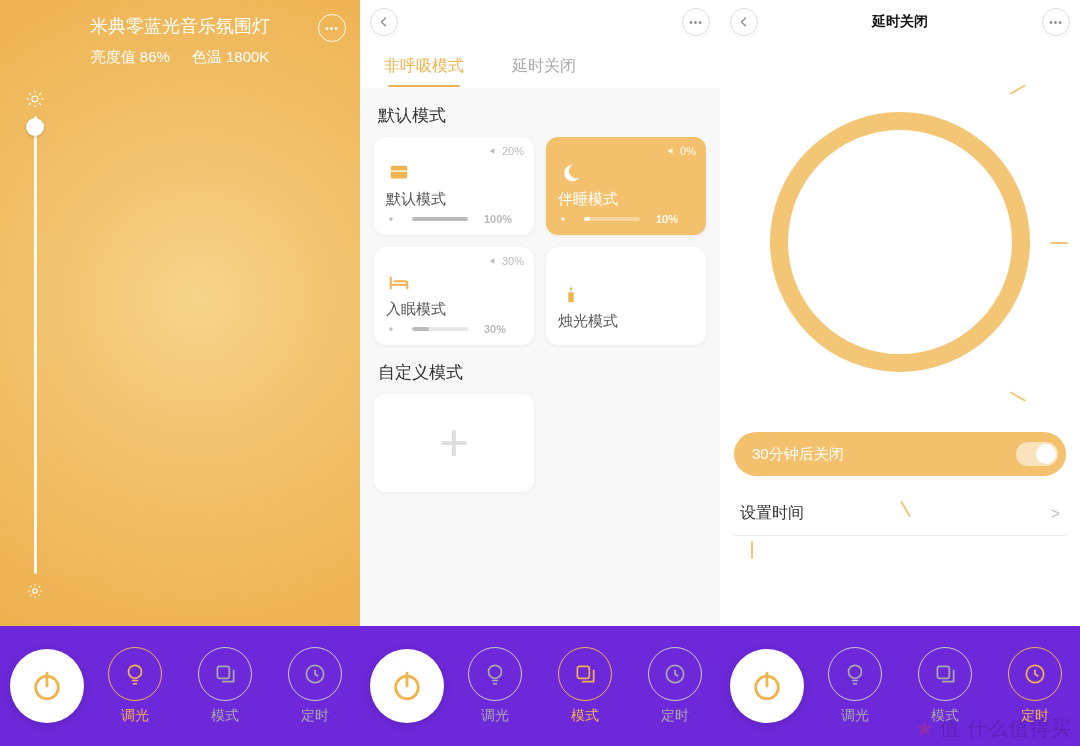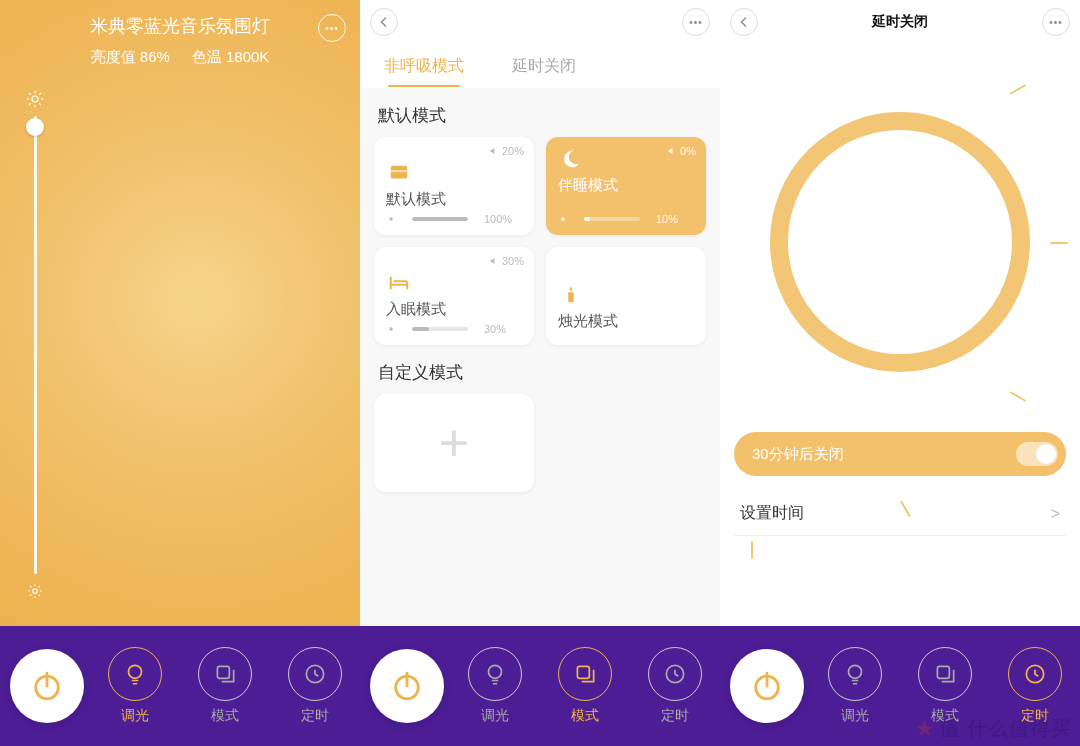--- a/index.html
+++ b/index.html
@@ -93,23 +93,23 @@
   }
   .card.selected { background: #f3c16b; color: #fff; }
   .card .badge {
     position: absolute; top: 8px; right: 10px; font-size: 11px;
     color: #bbb; display: flex; align-items: center; gap: 3px;
   }
   .card.selected .badge { color: rgba(255,255,255,.9); }
   .mode-icon { width: 26px; height: 22px; margin-bottom: 6px; }
   .card .name { font-size: 15px; margin-bottom: 4px; color: inherit; }
   .card .bright {
-    font-size: 11px; color: #bbb; display: flex; align-items: center; gap: 16px;
-  }
-  .card.selected .bright { color: rgba(255,255,255,.9); margin-top: 14px; }
+    font-size: 11px; color: #bbb; display: flex; align-items: center; gap: 16px; font-weight: bold;
+  }
+  .card.selected .bright { color: rgba(255,255,255,.9); }
   .barline {
     width: 56px; height: 4px; border-radius: 2px;
     background: #e6e6e6; position: relative; overflow: hidden;
   }
   .card.selected .barline { background: rgba(255,255,255,.35); }
   .barline i {
     position: absolute; left: 0; top: 0; bottom: 0; background: #bbb; border-radius: 2px;
   }
   .card.selected .barline i { background: #fff; }
   .addcard {
@@ -153,21 +153,21 @@
   .s3-row {
     margin: 16px 14px 0; height: 44px; display: flex; align-items: center;
     justify-content: space-between; font-size: 16px; color: #333;
     border-bottom: 1px solid #eee; padding: 0 6px;
   }
   .s3-row .chev { color: #bbb; }
 
   
   .nav {
     position: absolute; left: 0; right: 0; bottom: 0;
-    height: 120px; background: #4c1d95;
+    height: 120px; background: #6d28d9;
     display: flex; align-items: center; padding: 0 6px; gap: 12px;
   }
   .pwr {
     width: 74px; height: 74px; border-radius: 50%;
     background: #fff; box-shadow: 0 2px 10px rgba(0,0,0,.12);
     display: flex; align-items: center; justify-content: center;
     margin-left: 4px;
   }
   .pwr svg { width: 34px; height: 34px; }
   .navitem {

